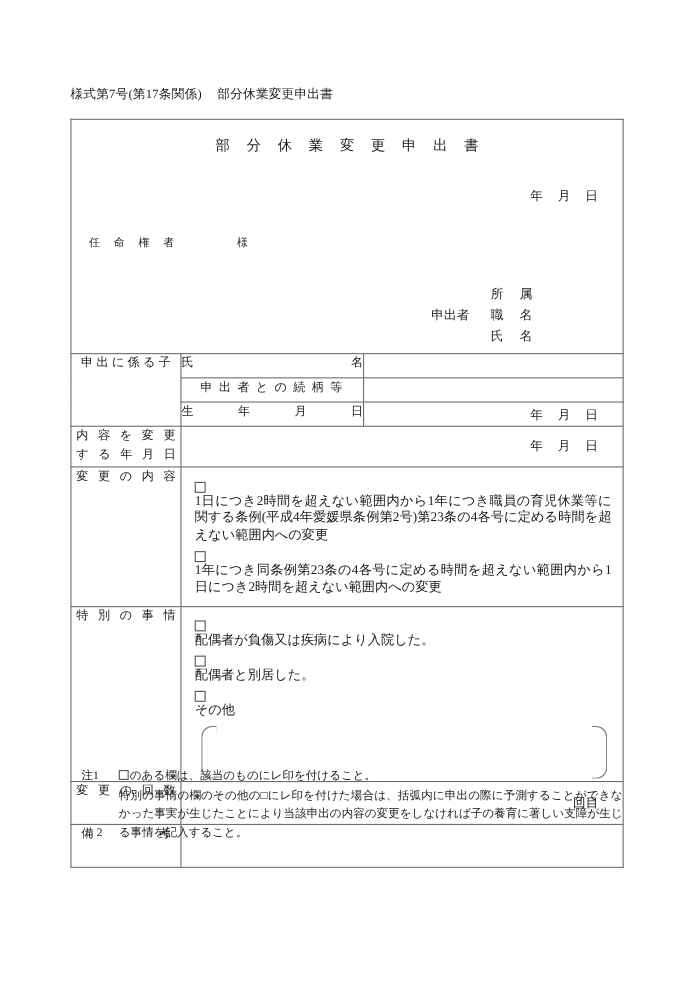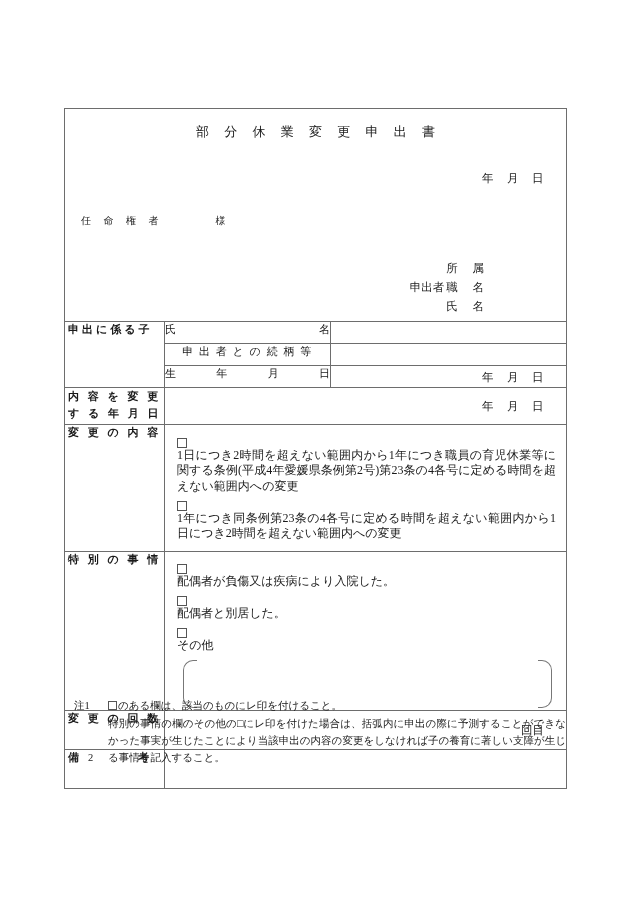--- a/index.html
+++ b/index.html
@@ -88,37 +88,36 @@
     right: 76px;
     top: 150px;
     font-size: 11.5px;
     line-height: 19px;
     white-space: nowrap;
   }
   .applicant .row { display: block; height: 19px; margin-left: 34px; }
   .applicant .tag {
     display: inline-block;
     width: 52px;
-    text-align: right;
+    text-align: left;
   }
   .applicant .fld {
     display: inline-block;
     letter-spacing: 6px;
     text-indent: 2px;
   }
 
   
   .lbl {
     width: 100px;
-    text-align: left;
+    text-align: center;
     font-size: 11px;
     letter-spacing: 3px;
     text-indent: 3px;
     vertical-align: middle;
-    font-weight: bold;
   }
   .lbl-two {
     line-height: 17px;
   }
   .sub-lbl {
     width: 166px;
     font-size: 11px;
     vertical-align: middle;
     padding: 4px 8px;
   }
@@ -241,20 +240,23 @@
     border: 1px solid #555;
     vertical-align: middle;
     margin: 0 1px 2px 0;
   }
 </style>
 </head>
 <body>
 
 <div class="page">
 
+  <div class="form-no">
+    <span>様式第7号(第17条関係)</span><span class="gap"></span><span>部分休業変更申出書</span>
+  </div>
 
   <table class="form-table">
     <colgroup>
       <col style="width:100px">
       <col style="width:166px">
       <col style="width:236px">
     </colgroup>
 
     <tbody>
         <tr>

